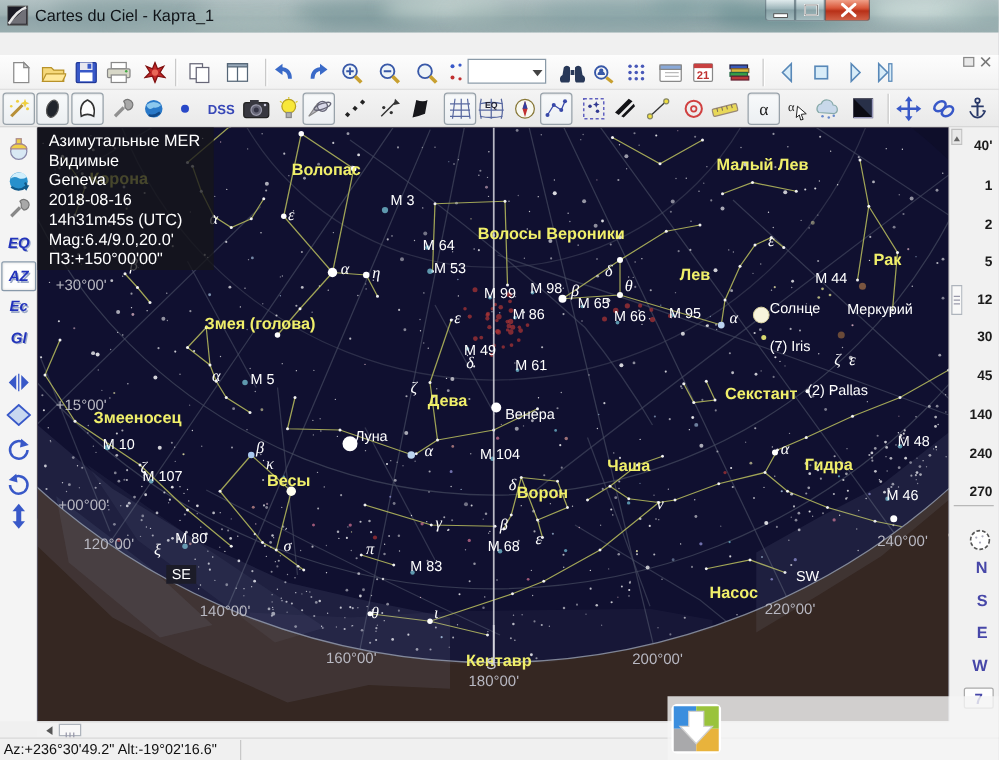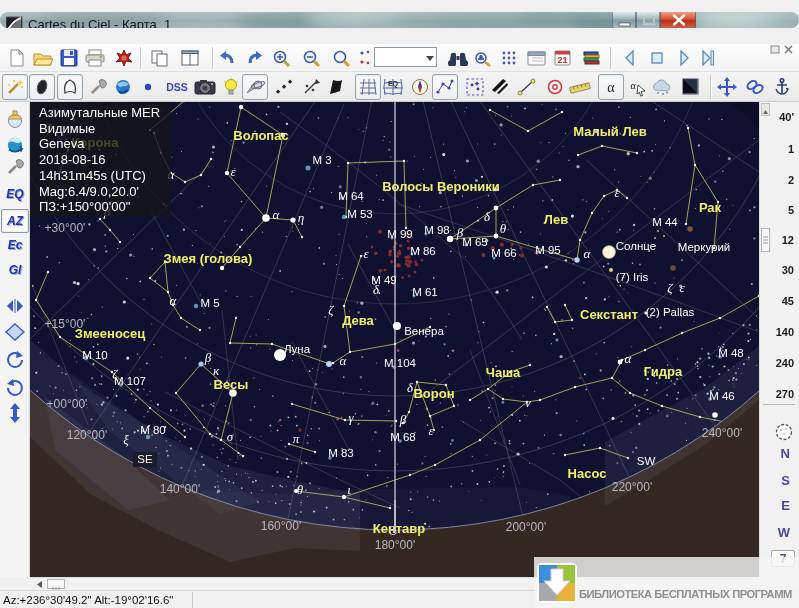--- a/index.html
+++ b/index.html
@@ -1,20 +1,20 @@
 <!DOCTYPE html>
 <html><head><meta charset="utf-8">
 <style>
 * { margin:0; padding:0; box-sizing:border-box; }
 html,body { width:799px; height:608px; overflow:hidden; font-family:"Liberation Sans",sans-serif; background:#f0f0f0; }
 .abs { position:absolute; }
 #page { position:relative; width:799px; height:608px; }
 
-#titlebar { left:0; top:12px; width:799px; height:16px; overflow:hidden;
-  background:linear-gradient(#b2c1c3 0%, #9fb2b4 45%, #8fa4a8 55%, #99adaf 100%);border-radius:11px; }
+#titlebar { left:0; top:0; width:799px; height:26px; overflow:hidden;
+  background:linear-gradient(#b2c1c3 0%, #9fb2b4 45%, #8fa4a8 55%, #99adaf 100%); }
 .blob { position:absolute; border-radius:50%; filter:blur(7px); }
 #title-text { left:28px; top:5px; font-size:13px; color:#101418; }
 #appicon { left:6px; top:4px; }
 .winbtn { position:absolute; top:0; height:17px; border:1px solid rgba(70,90,100,.6); border-top:none;
   background:linear-gradient(rgba(240,248,250,.8), rgba(175,195,202,.55) 45%, rgba(140,162,170,.5) 50%, rgba(190,208,212,.65)); }
 #btn-close { background:linear-gradient(#f0a088 0%, #d9583b 40%, #b83018 55%, #d06046 100%); }
 
 #menubar { left:0; top:26px; width:799px; height:18px; background:linear-gradient(#f8f8f8,#ececec); border-bottom:1px solid #d9d9d9; }
 .menuitem { position:absolute; top:3px; font-size:11.5px; color:#1a1a1a; }
 
@@ -1818,14 +1818,13 @@
     </div>
     <div id="logo" class="abs">
 <svg class="abs" style="left:3px;top:6px" width="40" height="40">
 <rect x="0" y="0" width="40" height="40" rx="5" fill="#fff"></rect>
 <path d="M2,2 h18 v18 h-18 z" fill="#3b8ede"></path>
         <path d="M20,2 h18 v18 h-18 z" fill="#9ac33c"></path>
 <path d="M2,20 h18 v18 h-18 z" fill="#a9a9ab"></path>
         <path d="M20,20 h18 v18 h-18 z" fill="#e8b33c"></path>
 <path d="M14,6 h12 v12 h7 l-13,14 -13,-14 h7 z" fill="#fff" stroke="#d0d0d0" stroke-width="1"></path>
 </svg>
-<div id="logotag">БИБЛИОТЕКА БЕСПЛАТНЫХ ПРОГРАММ</div>
 </div>
 </div>
 </body></html>

